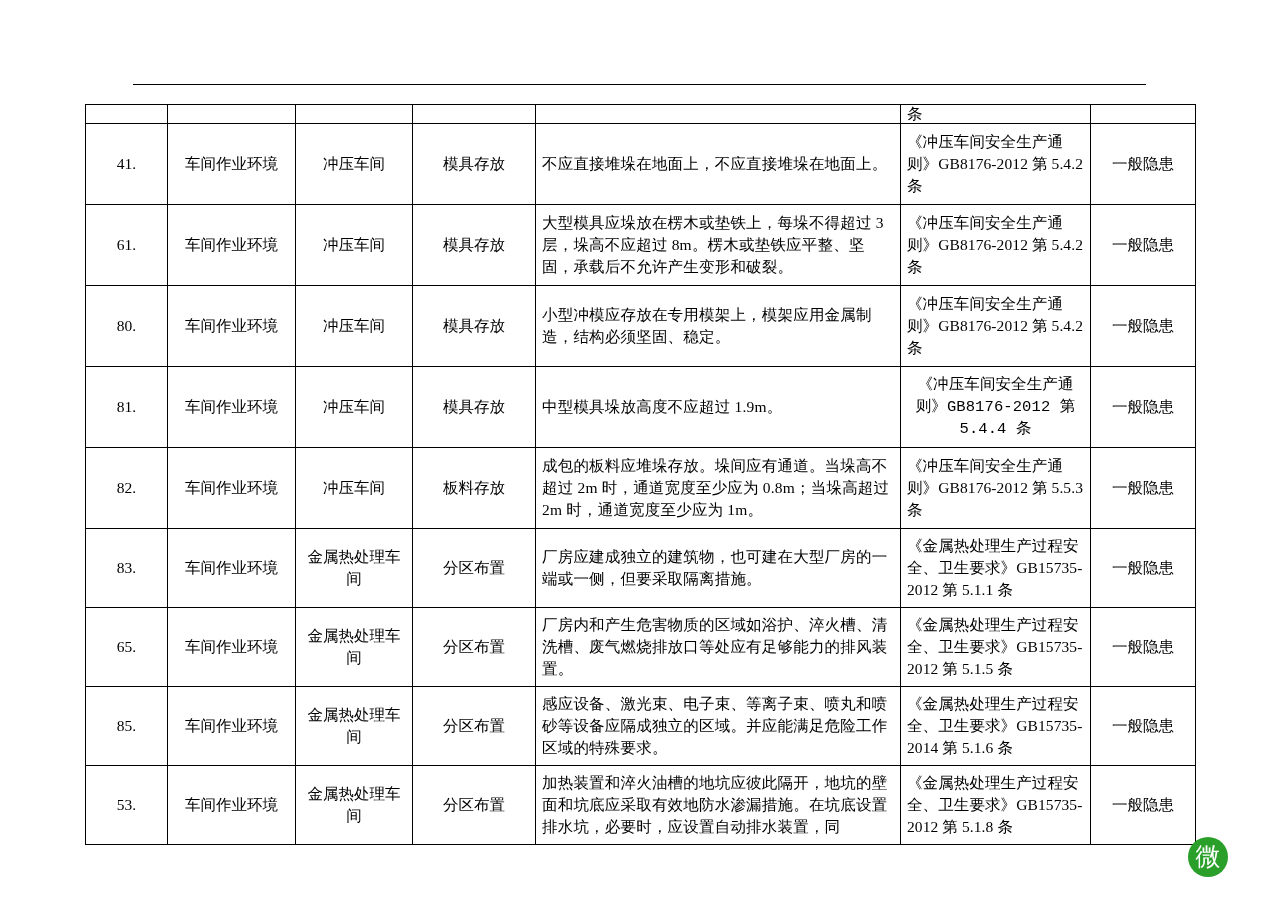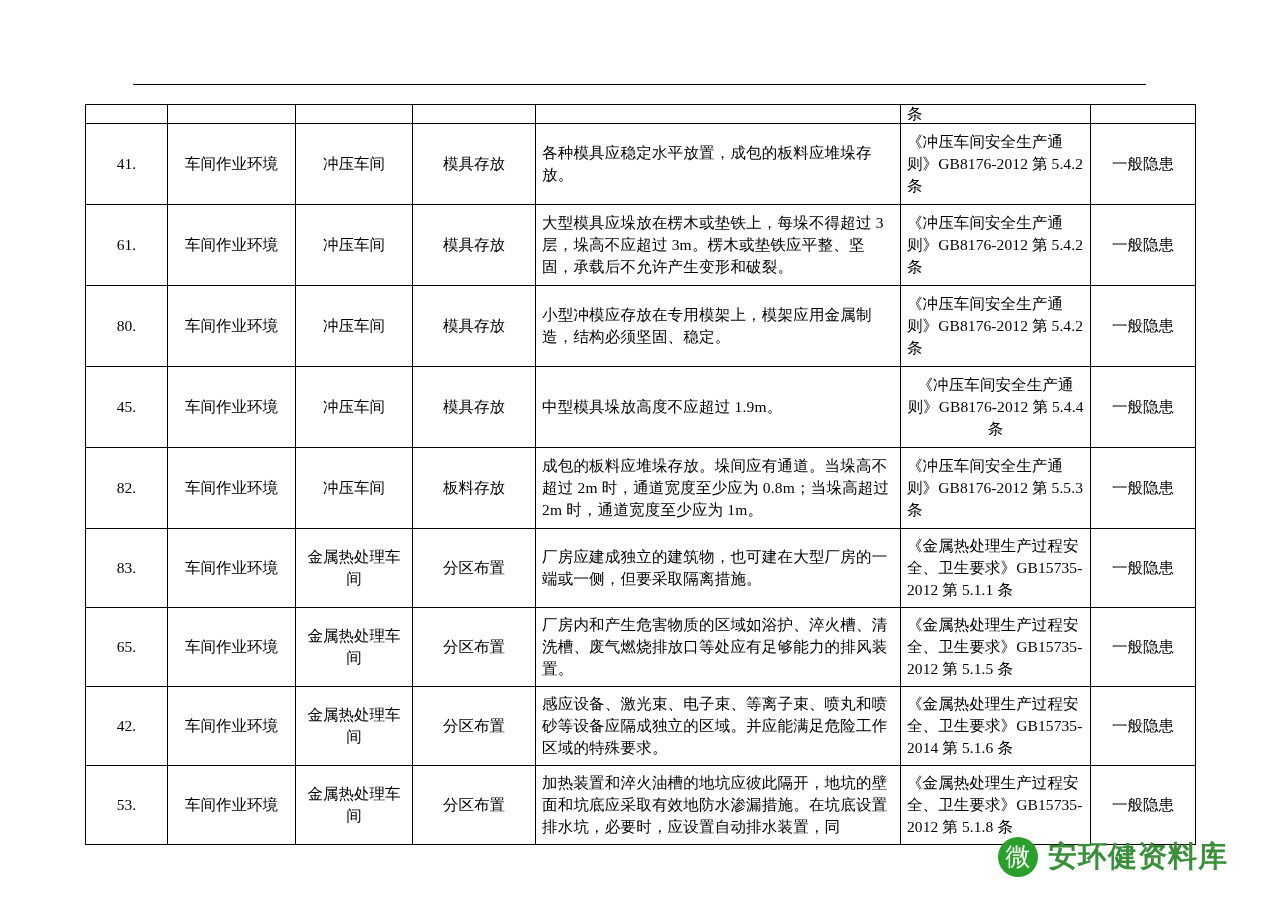--- a/index.html
+++ b/index.html
@@ -70,20 +70,21 @@
   .desc-cell {
     text-align: left;
     letter-spacing: 0.2px;
   }
   .ref-cell {
     text-align: left;
     letter-spacing: 0.1px;
   }
   .ref-cell.cjustify {
     text-align: center;
+    font-family: Liberation Mono, monospace;
   }
   .row-78 td, .row-79 td, .row-80 td, .row-81 td, .row-82 td { height: 72px; }
   .row-83 td, .row-84 td, .row-85 td, .row-86 td { height: 70px; }
 
   .wm {
     position: absolute;
     right: 52px;
     bottom: 28px;
     display: flex;
     align-items: center;
@@ -141,47 +142,47 @@
           <td></td>
           <td class="ref-spill">条</td>
           <td></td>
         </tr>
 
         <tr class="row-78">
           <td class="cell-center">41.</td>
           <td class="cell-center">车间作业环境</td>
           <td class="cell-center">冲压车间</td>
           <td class="cell-center">模具存放</td>
-          <td class="desc-cell">各种模具应稳定水平放置，成包的板料应堆垛存放。</td>
+          <td class="desc-cell">不应直接堆垛在地面上，不应直接堆垛在地面上。</td>
           <td class="ref-cell">《冲压车间安全生产通则》GB8176-2012 第 5.4.2 条</td>
           <td class="cell-center">一般隐患</td>
         </tr>
 
         <tr class="row-79">
           <td class="cell-center">61.</td>
           <td class="cell-center">车间作业环境</td>
           <td class="cell-center">冲压车间</td>
           <td class="cell-center">模具存放</td>
-          <td class="desc-cell">大型模具应垛放在楞木或垫铁上，每垛不得超过 3 层，垛高不应超过 3m。楞木或垫铁应平整、坚固，承载后不允许产生变形和破裂。</td>
+          <td class="desc-cell">大型模具应垛放在楞木或垫铁上，每垛不得超过 3 层，垛高不应超过 8m。楞木或垫铁应平整、坚固，承载后不允许产生变形和破裂。</td>
           <td class="ref-cell">《冲压车间安全生产通则》GB8176-2012 第 5.4.2 条</td>
           <td class="cell-center">一般隐患</td>
         </tr>
 
         <tr class="row-80">
           <td class="cell-center">80.</td>
           <td class="cell-center">车间作业环境</td>
           <td class="cell-center">冲压车间</td>
           <td class="cell-center">模具存放</td>
           <td class="desc-cell">小型冲模应存放在专用模架上，模架应用金属制造，结构必须坚固、稳定。</td>
           <td class="ref-cell">《冲压车间安全生产通则》GB8176-2012 第 5.4.2 条</td>
           <td class="cell-center">一般隐患</td>
         </tr>
 
         <tr class="row-81">
-          <td class="cell-center">45.</td>
+          <td class="cell-center">81.</td>
           <td class="cell-center">车间作业环境</td>
           <td class="cell-center">冲压车间</td>
           <td class="cell-center">模具存放</td>
           <td class="desc-cell">中型模具垛放高度不应超过 1.9m。</td>
           <td class="ref-cell cjustify">《冲压车间安全生产通则》GB8176-2012 第 5.4.4 条</td>
           <td class="cell-center">一般隐患</td>
         </tr>
 
         <tr class="row-82">
           <td class="cell-center">82.</td>
@@ -207,21 +208,21 @@
           <td class="cell-center">65.</td>
           <td class="cell-center">车间作业环境</td>
           <td class="cell-center">金属热处理车间</td>
           <td class="cell-center">分区布置</td>
           <td class="desc-cell">厂房内和产生危害物质的区域如浴护、淬火槽、清洗槽、废气燃烧排放口等处应有足够能力的排风装置。</td>
           <td class="ref-cell">《金属热处理生产过程安全、卫生要求》GB15735-2012 第 5.1.5 条</td>
           <td class="cell-center">一般隐患</td>
         </tr>
 
         <tr class="row-85">
-          <td class="cell-center">42.</td>
+          <td class="cell-center">85.</td>
           <td class="cell-center">车间作业环境</td>
           <td class="cell-center">金属热处理车间</td>
           <td class="cell-center">分区布置</td>
           <td class="desc-cell">感应设备、激光束、电子束、等离子束、喷丸和喷砂等设备应隔成独立的区域。并应能满足危险工作区域的特殊要求。</td>
           <td class="ref-cell">《金属热处理生产过程安全、卫生要求》GB15735-2014 第 5.1.6 条</td>
           <td class="cell-center">一般隐患</td>
         </tr>
 
         <tr class="row-86">
           <td class="cell-center">53.</td>
@@ -233,16 +234,15 @@
           <td class="cell-center">一般隐患</td>
         </tr>
       </tbody>
     </table>
   </div>
 
   <div class="wm">
     <div class="wm-logo">
       <span class="glyph">微</span>
     </div>
-    <div class="wm-text">安环健资料库</div>
   </div>
 
 </div>
 
 </body></html>

